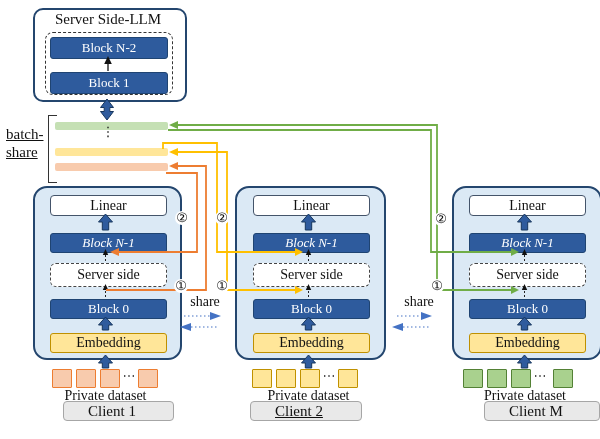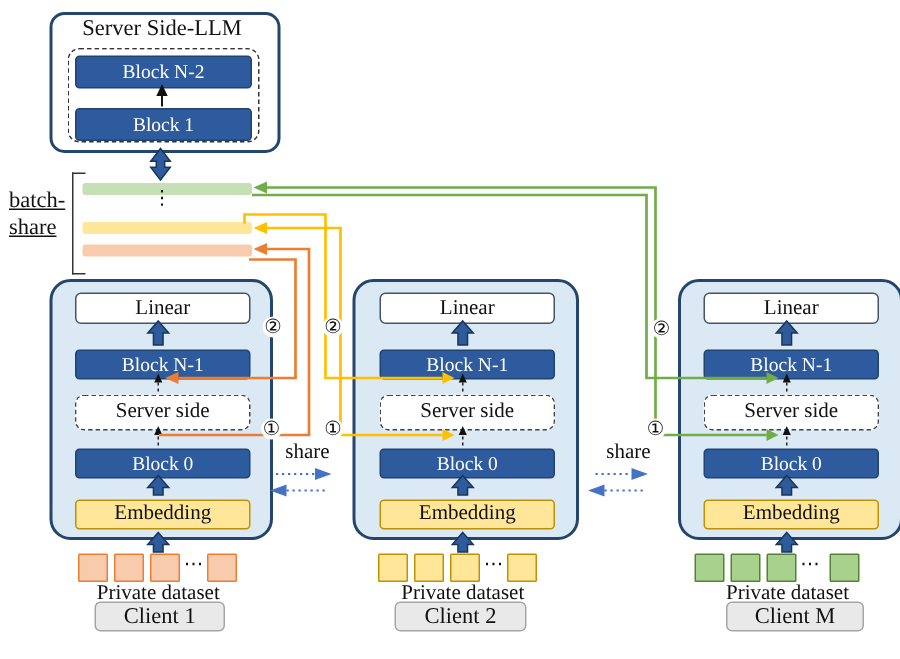--- a/index.html
+++ b/index.html
@@ -17,32 +17,32 @@
   .batch-label{left:6px;top:125px;width:44px;font-size:15px;line-height:18px;text-decoration:underline;}
   .bar{left:55px;width:113px;height:8px;border-radius:2px;}
   .bar-green{top:122px;background:#c5e0b4;}
   .bar-yellow{top:148px;background:#ffe699;}
   .bar-orange{top:163px;background:#f8cbad;}
   .vdots{left:101px;top:128px;width:14px;font-size:13px;line-height:7px;text-align:center;}
   
   .client-box{top:186px;height:170px;background:#dbe9f5;border:2px solid #24466e;border-radius:14px;}
   .inner{left:15px;width:115px;text-align:center;}
   .linear{top:7px;height:19px;line-height:19px;background:#ffffff;border:1px solid #44546a;border-radius:4px;font-size:14px;}
-  .bN1{top:45px;height:18px;line-height:18px;}
+  .bN1{top:45px;height:18px;line-height:18px;font-style:italic;}
   .sside{top:75px;height:22px;line-height:22px;background:#fff;border:1.5px dashed #444;border-radius:6px;font-size:14px;}
   .b0{top:111px;height:18px;line-height:18px;}
   .emb{top:145px;height:18px;line-height:18px;background:#ffe699;border:1px solid #bf9000;border-radius:3px;font-size:14px;}
   
   .sq{width:18px;height:17px;top:369px;border-radius:1px;}
   .sq-o{background:#f8cbad;border:1.5px solid #ed7d31;}
   .sq-y{background:#ffe699;border:1.5px solid #c09100;}
   .sq-g{background:#a9d18e;border:1.5px solid #538135;}
   .hdots{top:368px;width:16px;font-size:13px;text-align:center;}
   .pdlabel{top:388px;text-align:center;font-size:14px;}
-  .client-tag{top:401px;height:18px;line-height:18px;background:#e9e9e9;border:1px solid #a6a6a6;border-radius:4px;text-align:center;font-size:15px;}
+  .client-tag{top:401px;height:18px;line-height:18px;background:#e9e9e9;border:1px solid #a6a6a6;border-radius:4px;font-size:15px;padding-left:24px;}
   
   .share{top:294px;width:44px;text-align:center;font-size:14px;}
   .circnum{font-size:13px;width:14px;height:14px;line-height:14px;text-align:center;background:#fff;border-radius:50%;z-index:5;}
   .footnote{left:420px;top:418px;white-space:nowrap;font-size:13.5px;}
   svg.overlay{position:absolute;left:0;top:0;z-index:4;pointer-events:none;}
 </style>
 </head>
 <body>
 
 <div id="stage">
@@ -97,21 +97,21 @@
   <div class="abs sq sq-o" style="left:138px;"></div>
   <div class="abs pdlabel" style="left:33px;width:145px;">Private dataset</div>
   <div class="abs client-tag" style="left:63px;width:85px;">Client 1</div>
 
   <div class="abs sq sq-y" style="left:252px;"></div>
   <div class="abs sq sq-y" style="left:276px;"></div>
   <div class="abs sq sq-y" style="left:300px;"></div>
   <div class="abs hdots" style="left:321px;">⋯</div>
   <div class="abs sq sq-y" style="left:338px;"></div>
   <div class="abs pdlabel" style="left:235px;width:147px;">Private dataset</div>
-  <div class="abs client-tag" style="left:263px;width:86px;">Client 2</div>
+  <div class="abs client-tag" style="left:250px;width:86px;text-decoration:underline;">Client 2</div>
 
   <div class="abs sq sq-g" style="left:463px;"></div>
   <div class="abs sq sq-g" style="left:487px;"></div>
   <div class="abs sq sq-g" style="left:511px;"></div>
   <div class="abs hdots" style="left:532px;">⋯</div>
   <div class="abs sq sq-g" style="left:553px;"></div>
   <div class="abs pdlabel" style="left:452px;width:146px;">Private dataset</div>
   <div class="abs client-tag" style="left:484px;width:90px;">Client M</div>
 
   <div class="abs circnum" style="left:175px;top:211px;">②</div>

